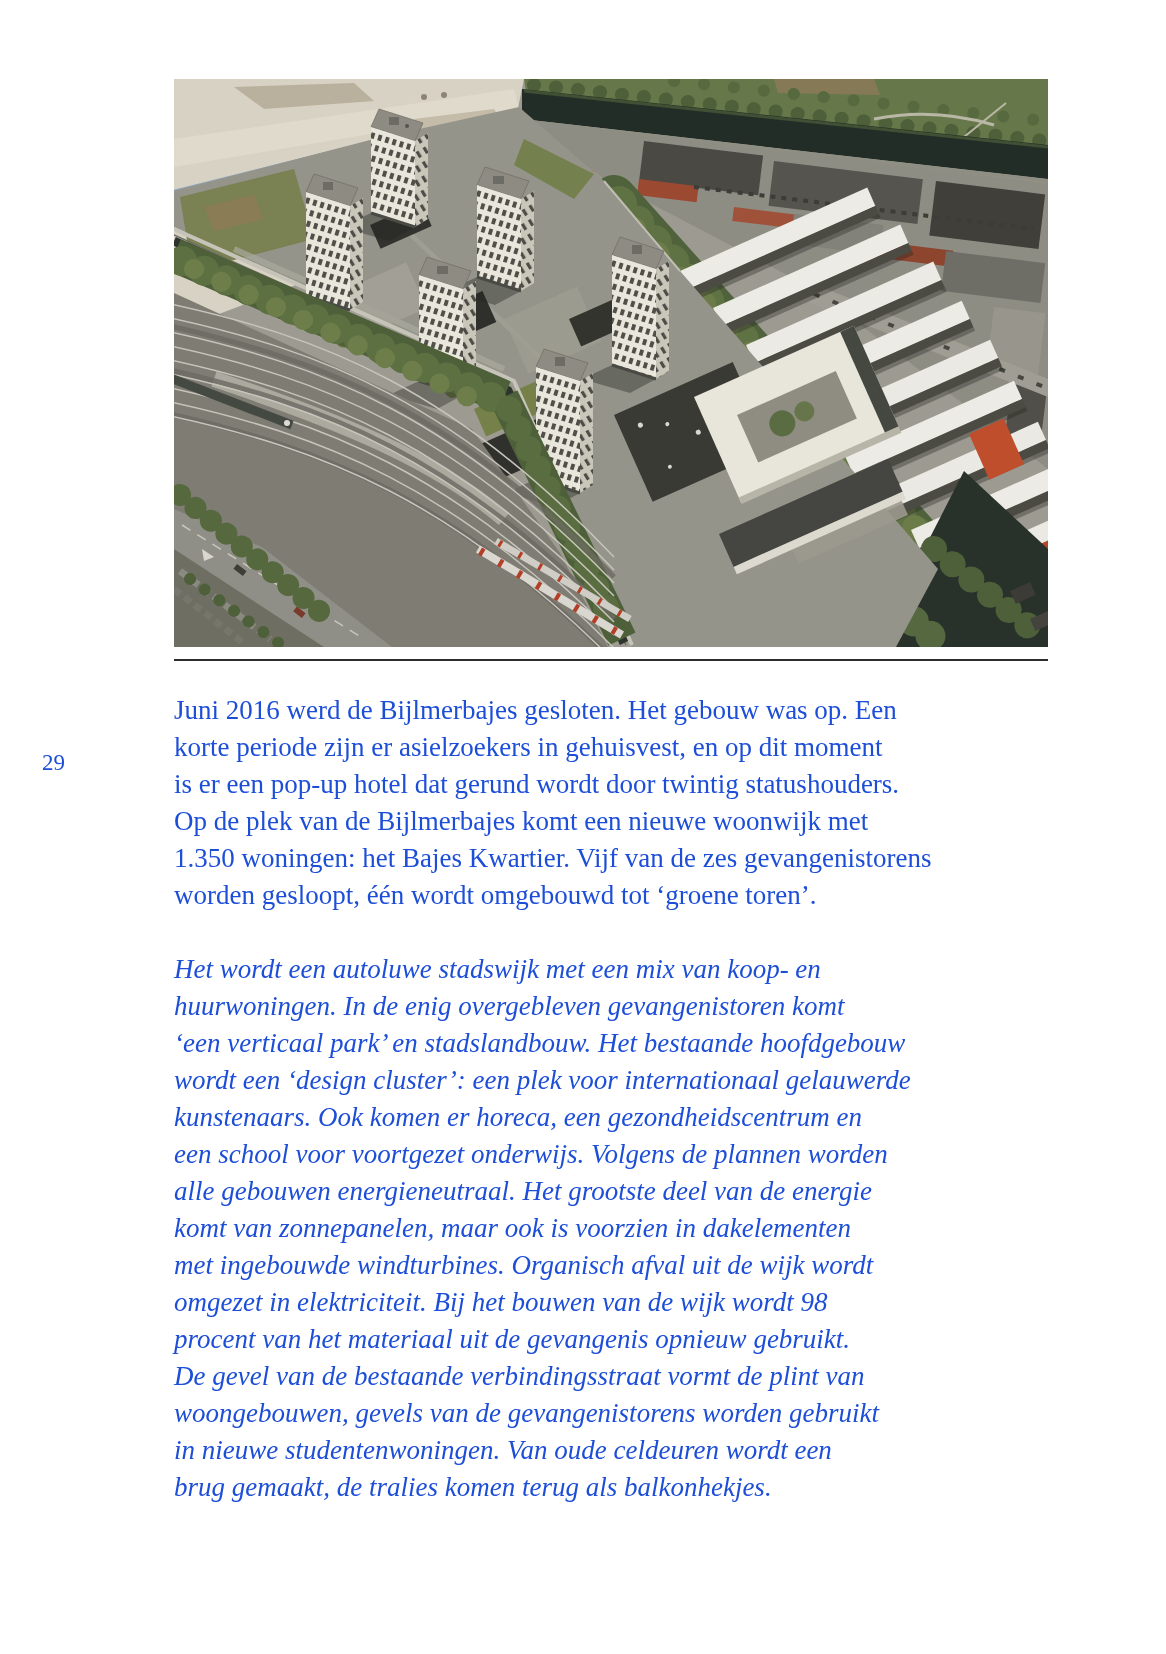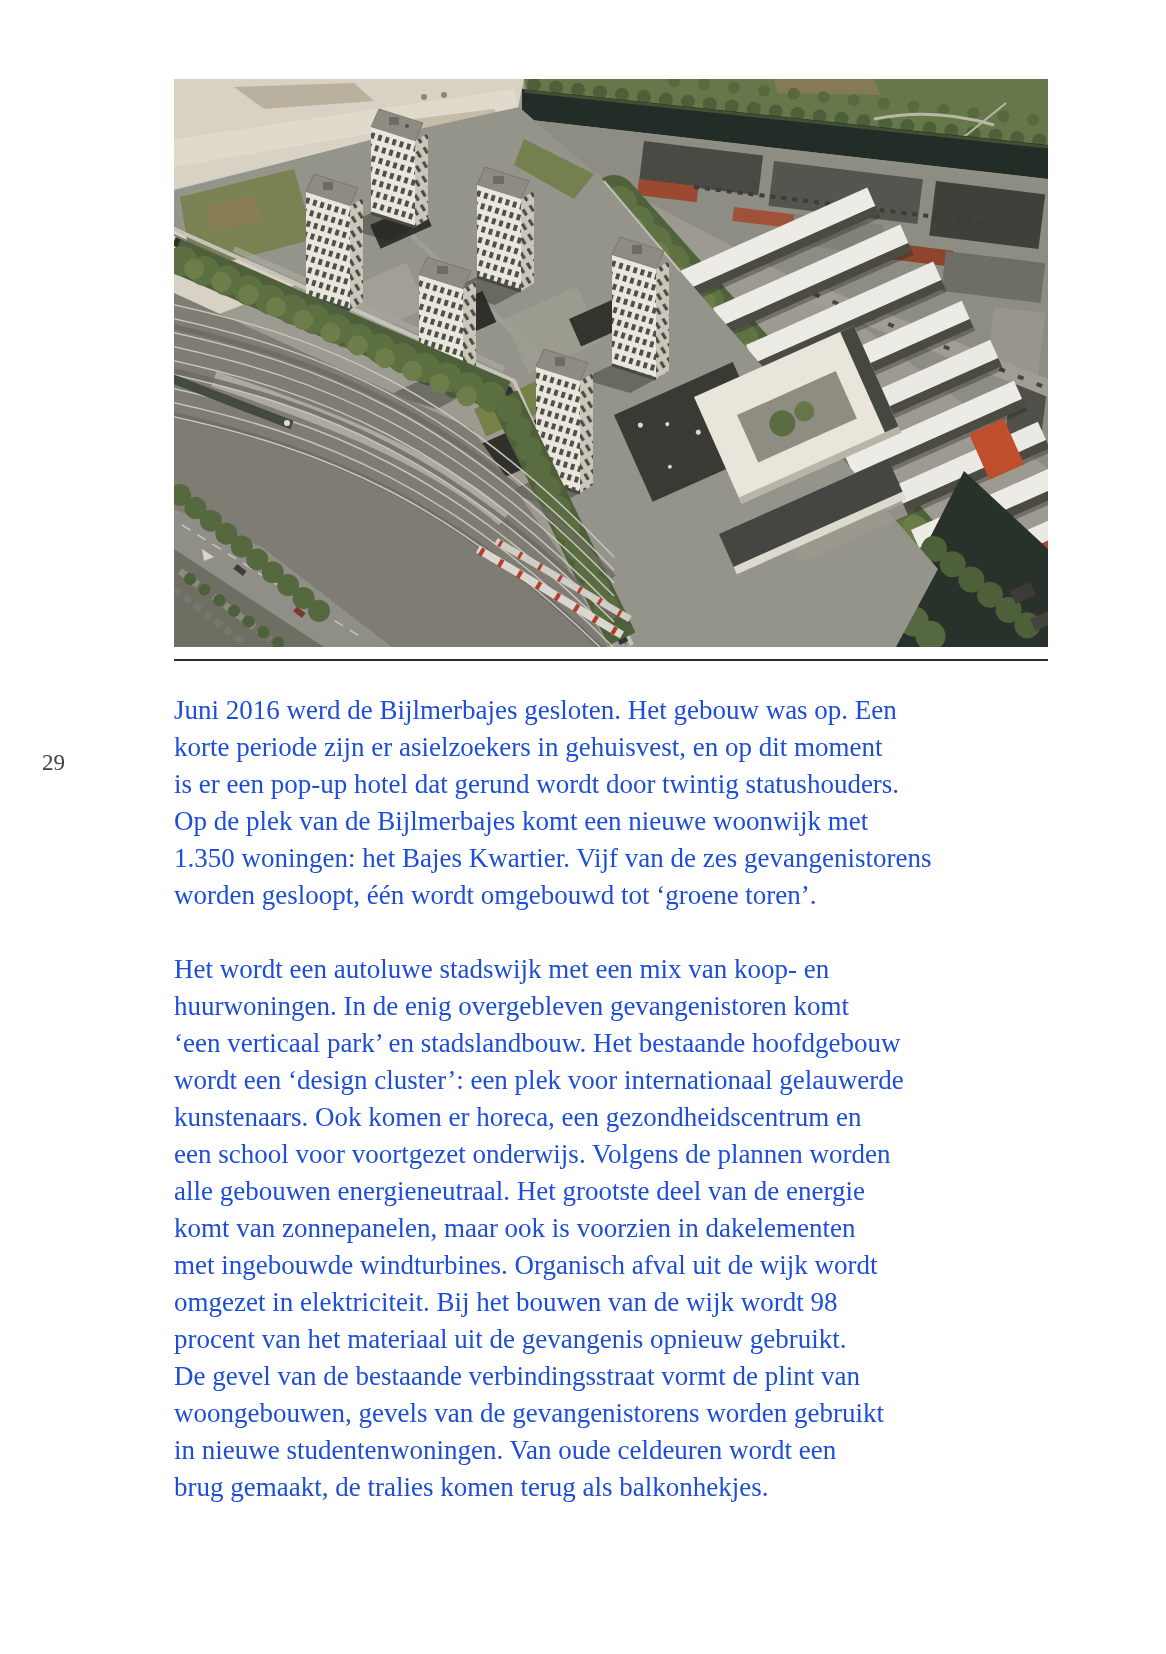--- a/index.html
+++ b/index.html
@@ -1,25 +1,25 @@
 <!DOCTYPE html>
 <html><head>
 <meta charset="utf-8">
 <style>
   html,body{margin:0;padding:0;background:#ffffff;}
   .page{position:relative;width:1166px;height:1654px;background:#ffffff;overflow:hidden;
         font-family:"Liberation Serif","DejaVu Serif",serif;}
   .photo{position:absolute;left:174px;top:79px;width:874px;height:568px;margin:0;}
   .photo svg{display:block;}
   .rule{position:absolute;left:174px;top:659px;width:874px;height:2px;background:#2e2d2b;}
-  .pagenum{position:absolute;left:42px;top:751px;font-size:23px;line-height:1;color:#404040;}
+  .pagenum{position:absolute;left:42px;top:751px;font-size:23px;line-height:1;color:#1d4ed8;}
   .body-text{position:absolute;left:174px;top:692px;width:900px;color:#1d4ed8;
              font-size:27px;line-height:37px;}
   .para{margin:0;white-space:pre;}
-  .para + .para{margin-top:37px;}
+  .para + .para{margin-top:37px;font-style:italic;}
 </style>
 </head>
 <body>
 
 <div class="page">
 
   <figure class="photo">
     <svg width="874" height="568" viewBox="0 0 874 568" xmlns="http://www.w3.org/2000/svg">
       <defs>
         <pattern id="pw" width="7.5" height="11" patternUnits="userSpaceOnUse" patternTransform="rotate(17)">

